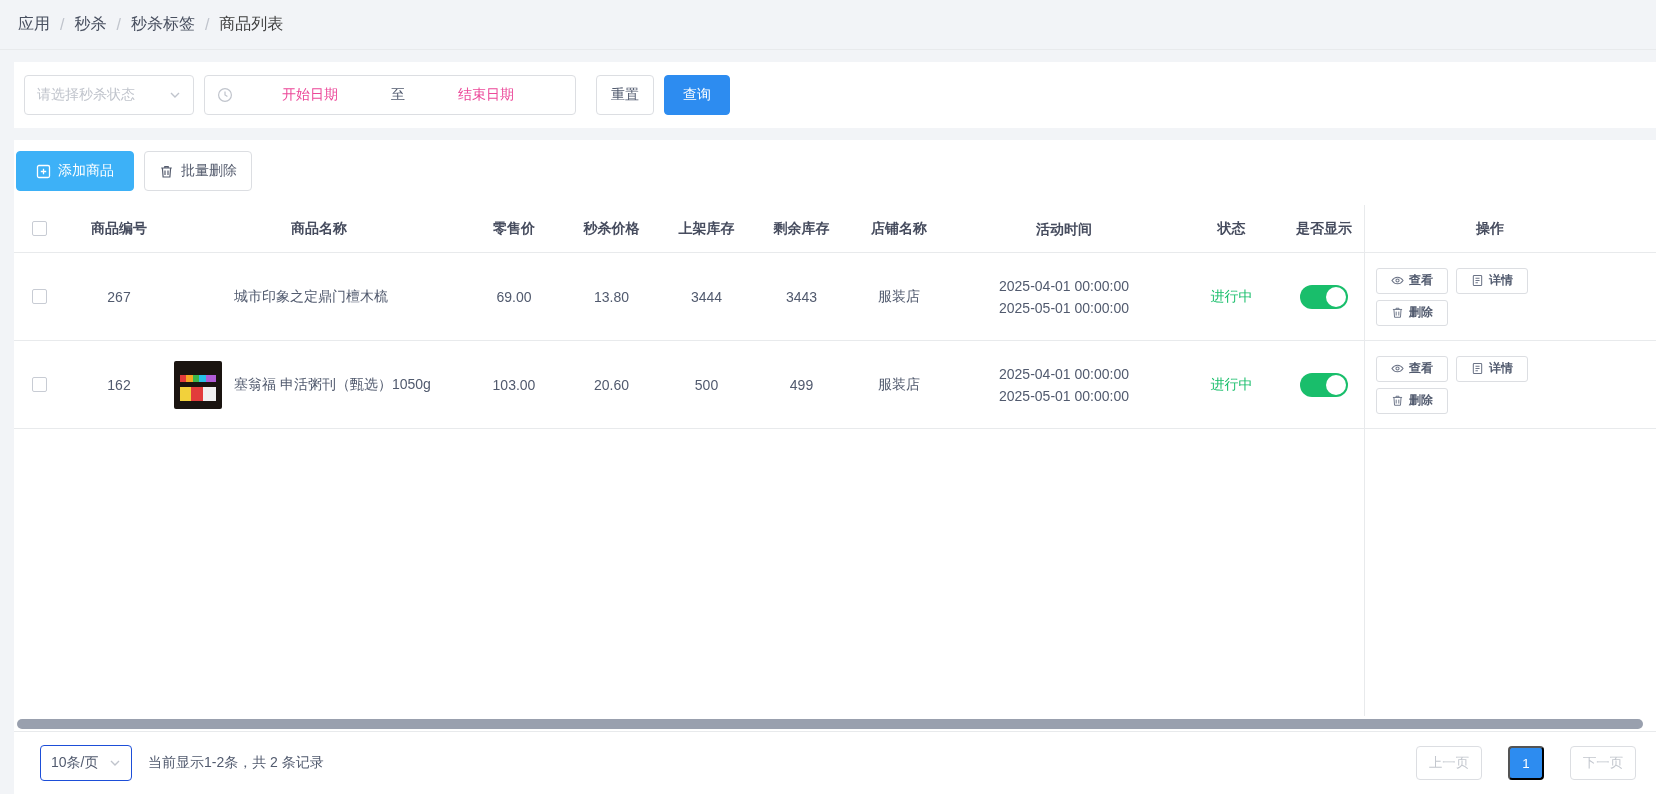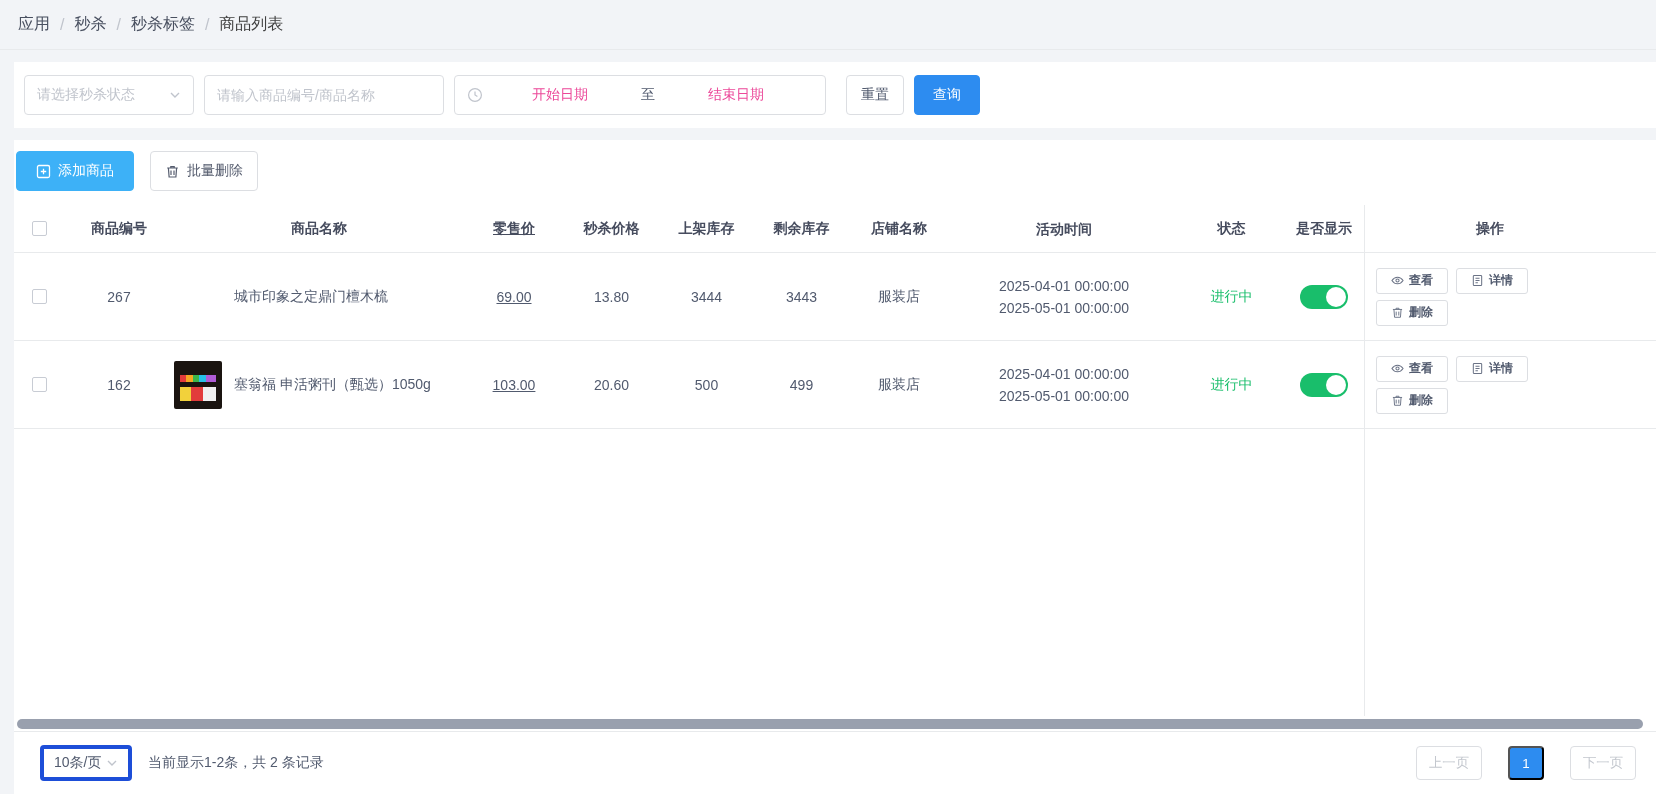--- a/index.html
+++ b/index.html
@@ -36,33 +36,33 @@
   .date-box .clock { width:16px; height:16px; color:#c0c4cc; flex:0 0 auto; }
   .date-box .dph { flex:1; text-align:center; color:#ec4899; }
   .date-box .to { color:#515a6e; padding:0 4px; }
   .btn { height:40px; border-radius:4px; border:1px solid #dcdee2; background:#fff; color:#515a6e;
          font-size:14px; display:inline-flex; align-items:center; justify-content:center; cursor:pointer; }
   .btn-reset { width:58px; margin-left:20px; }
   .btn-search { width:66px; margin-left:10px; background:#2d8cf0; border-color:#2d8cf0; color:#fff; }
   
   .toolbar { display:flex; align-items:center; padding:11px 0 0 2px; }
   .btn-add { background:#3db1f7; border-color:#3db1f7; color:#fff; width:118px; gap:7px; }
-  .btn-batch { width:108px; margin-left:16px; gap:7px; color:#555c6e; }
+  .btn-batch { width:108px; margin-left:10px; gap:7px; color:#555c6e; }
   .btn .ic { width:15px; height:15px; }
   
   .table-area { position:relative; margin-top:14px; display:flex; flex-direction:column; flex:1; }
   .v-line { position:absolute; left:1350px; top:0; bottom:0; border-left:1px solid #e8eaec; }
   .trow { display:flex; align-items:center; border-bottom:1px solid #e8eaec; }
   .thead { height:48px; font-weight:bold; color:#464c5e; }
   .tbody-row { height:88px; }
   .cell { text-align:center; flex:0 0 auto; }
   .col-check   { width:50px; display:flex; justify-content:center; }
   .col-id      { width:110px; }
   .col-name    { width:290px; display:flex; align-items:center; text-align:left; }
-  .col-retail  { width:100px;text-decoration:underline; }
+  .col-retail  { width:100px; }
   .col-seckill { width:95px; }
   .col-stock1  { width:95px; }
   .col-stock2  { width:95px; }
   .col-shop    { width:100px; }
   .col-time    { width:230px; line-height:22px; }
   .col-status  { width:105px; }
   .col-visible { width:80px; display:flex; justify-content:center; }
   .col-ops     { width:240px; padding-left:12px; text-align:center; }
   .thead .col-name { justify-content:center; text-align:center; }
   .cbx { width:15px; height:15px; border:1px solid #c8ccd4; border-radius:2px; background:#fff; cursor:pointer; }
@@ -86,21 +86,21 @@
   .ops-line { display:flex; gap:8px; }
   .mini-btn { height:26px; padding:0 14px; border:1px solid #dcdee2; border-radius:3px; background:#fff;
               color:#515a6e; font-size:12px; display:inline-flex; align-items:center; gap:5px; cursor:pointer;font-weight:bold; }
   .mini-btn .ic { width:13px; height:13px; color:#6b7386; }
   .filler { flex:1; }
   
   .hscroll { height:16px; display:flex; align-items:center; padding:0 3px; border-bottom:1px solid #e8eaec; }
   .hthumb { height:10px; border-radius:5px; background:#99a0ae; width:1626px; cursor:grab; }
   
   .pagination { height:62px; display:flex; align-items:center; padding:0 20px 0 26px; }
-  .psize { width:92px; height:36px; padding:0 10px; justify-content:space-between; cursor:pointer; border:4px solid #1d4ed8; border-radius:4px; display:flex; align-items:center; }
+  .psize { width:92px; height:36px; padding:0 10px; justify-content:space-between; cursor:pointer; border:1px solid #1d4ed8; border-radius:4px; display:flex; align-items:center; }
   .psummary { margin-left:16px; color:#515a6e; }
   .pright { margin-left:auto; display:flex; align-items:center; gap:10px; }
   .pbtn { height:34px; min-width:64px; padding:0 12px; border:1px solid #dcdee2; border-radius:4px;
           background:#fff; color:#c3c7ce; display:inline-flex; align-items:center; justify-content:center; cursor:pointer; }
   .pnum { height:34px; width:36px; border-radius:4px; background:#2d8cf0; color:#fff;
           display:inline-flex; align-items:center; justify-content:center; cursor:pointer; margin:0 16px; }
 </style>
 </head>
 <body>
 
@@ -114,21 +114,20 @@
   <span class="crumb current">商品列表</span>
 </div>
 
 <div class="filter-card">
   <div class="ctl select-box">
     <span class="ph">请选择秒杀状态</span>
     <svg class="chev" viewBox="0 0 12 12" fill="none" stroke="currentColor" stroke-width="1.4">
         <path d="M2 4l4 4 4-4"></path>
       </svg>
   </div>
-  <input class="ctl text-input" placeholder="请输入商品编号/商品名称" style="">
   <div class="ctl date-box">
     <svg class="clock" viewBox="0 0 16 16" fill="none" stroke="currentColor" stroke-width="1.2">
         <circle cx="8" cy="8" r="6.4"></circle>
         <path d="M8 4.5V8l2.4 1.6"></path>
       </svg>
     <span class="dph">开始日期</span>
     <span class="to">至</span>
     <span class="dph">结束日期</span>
   </div>
   <button class="btn btn-reset">重置</button>

